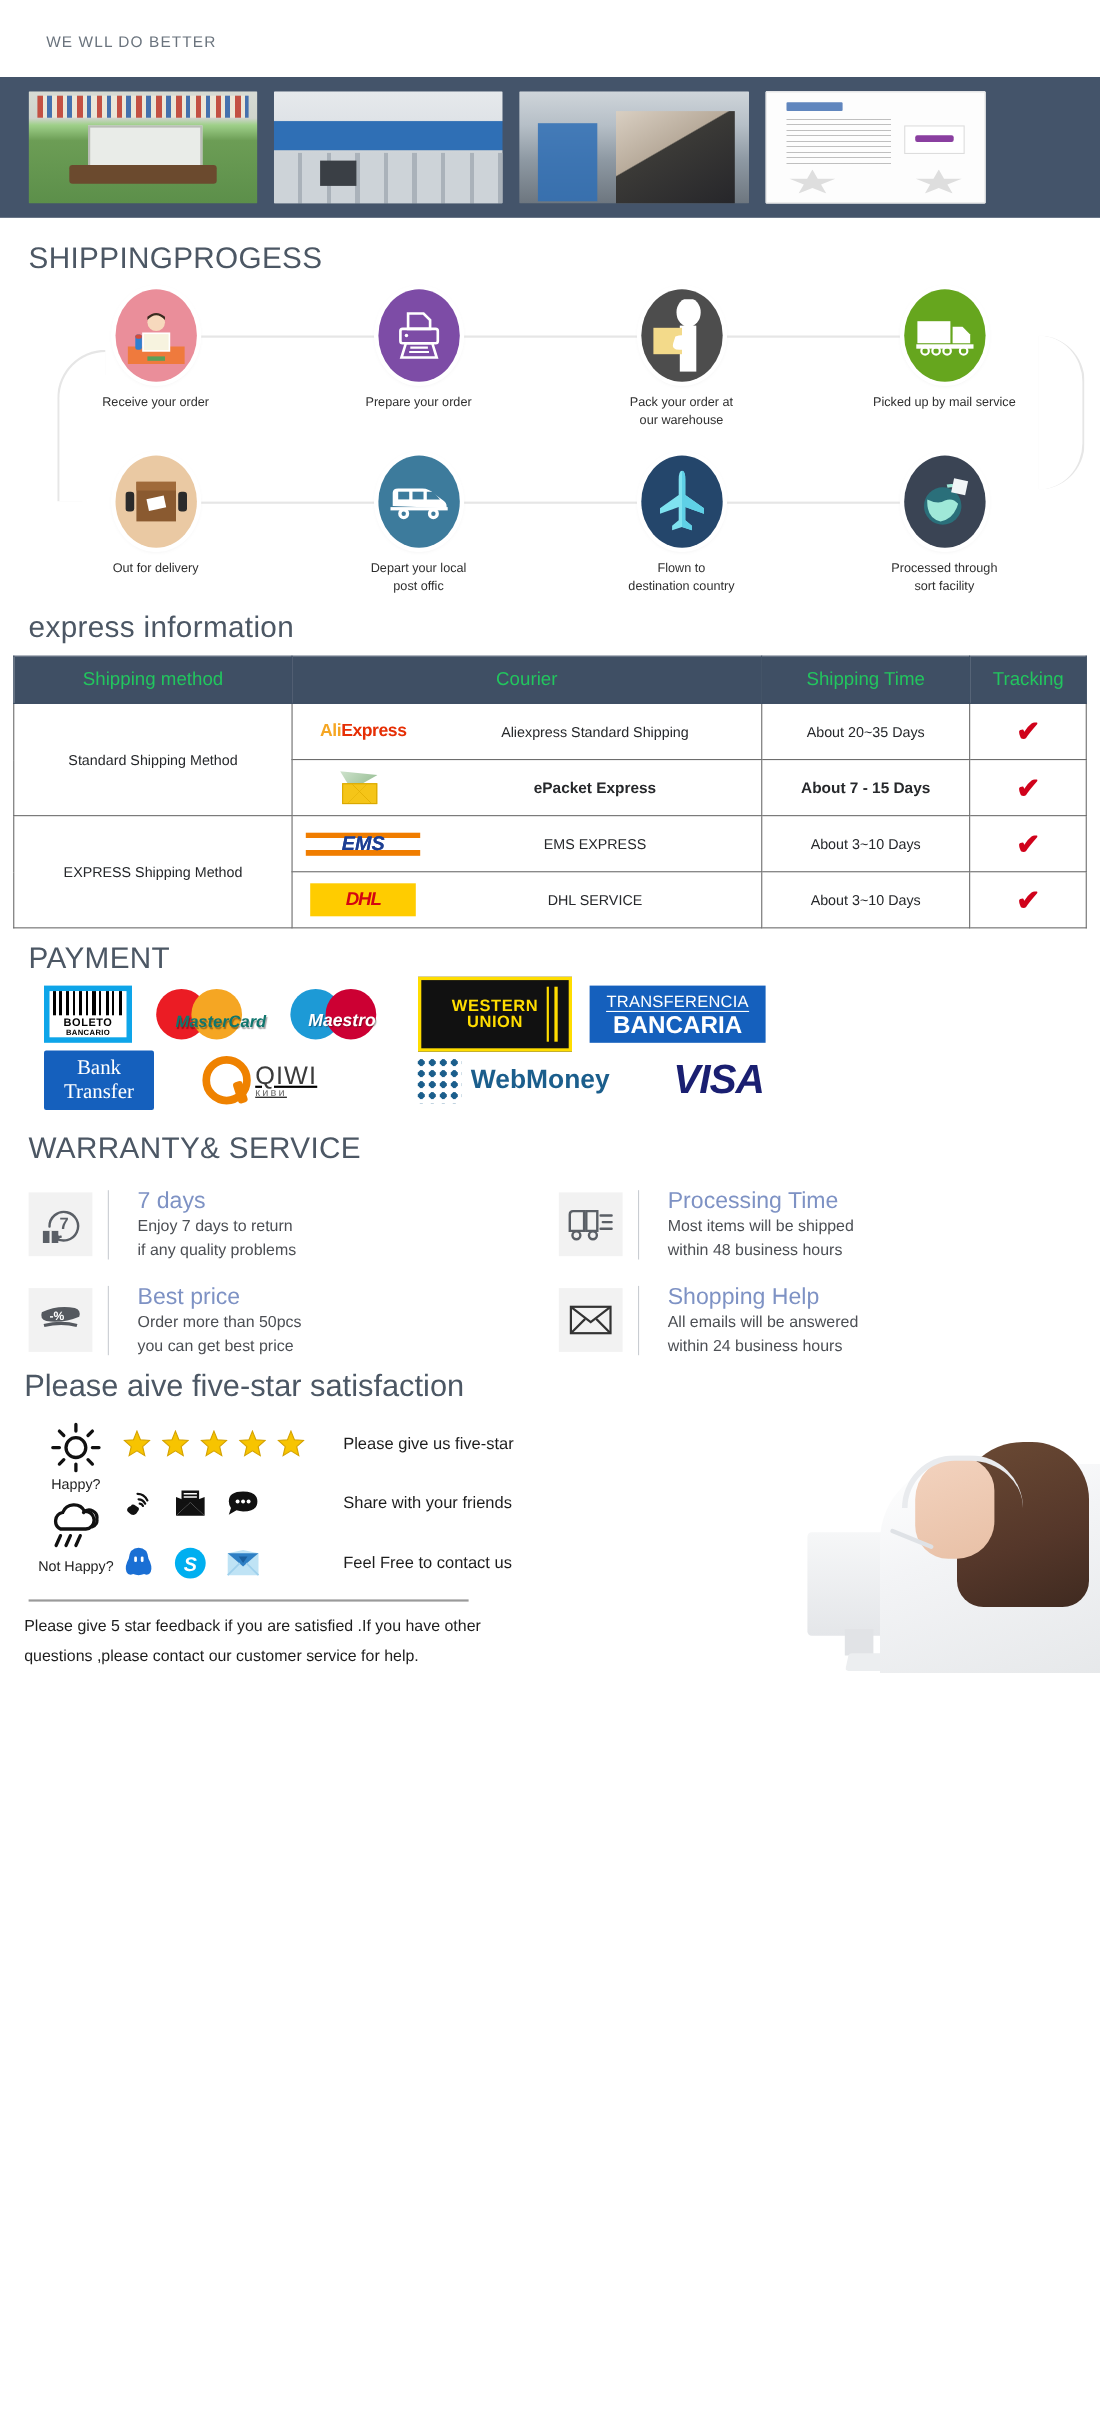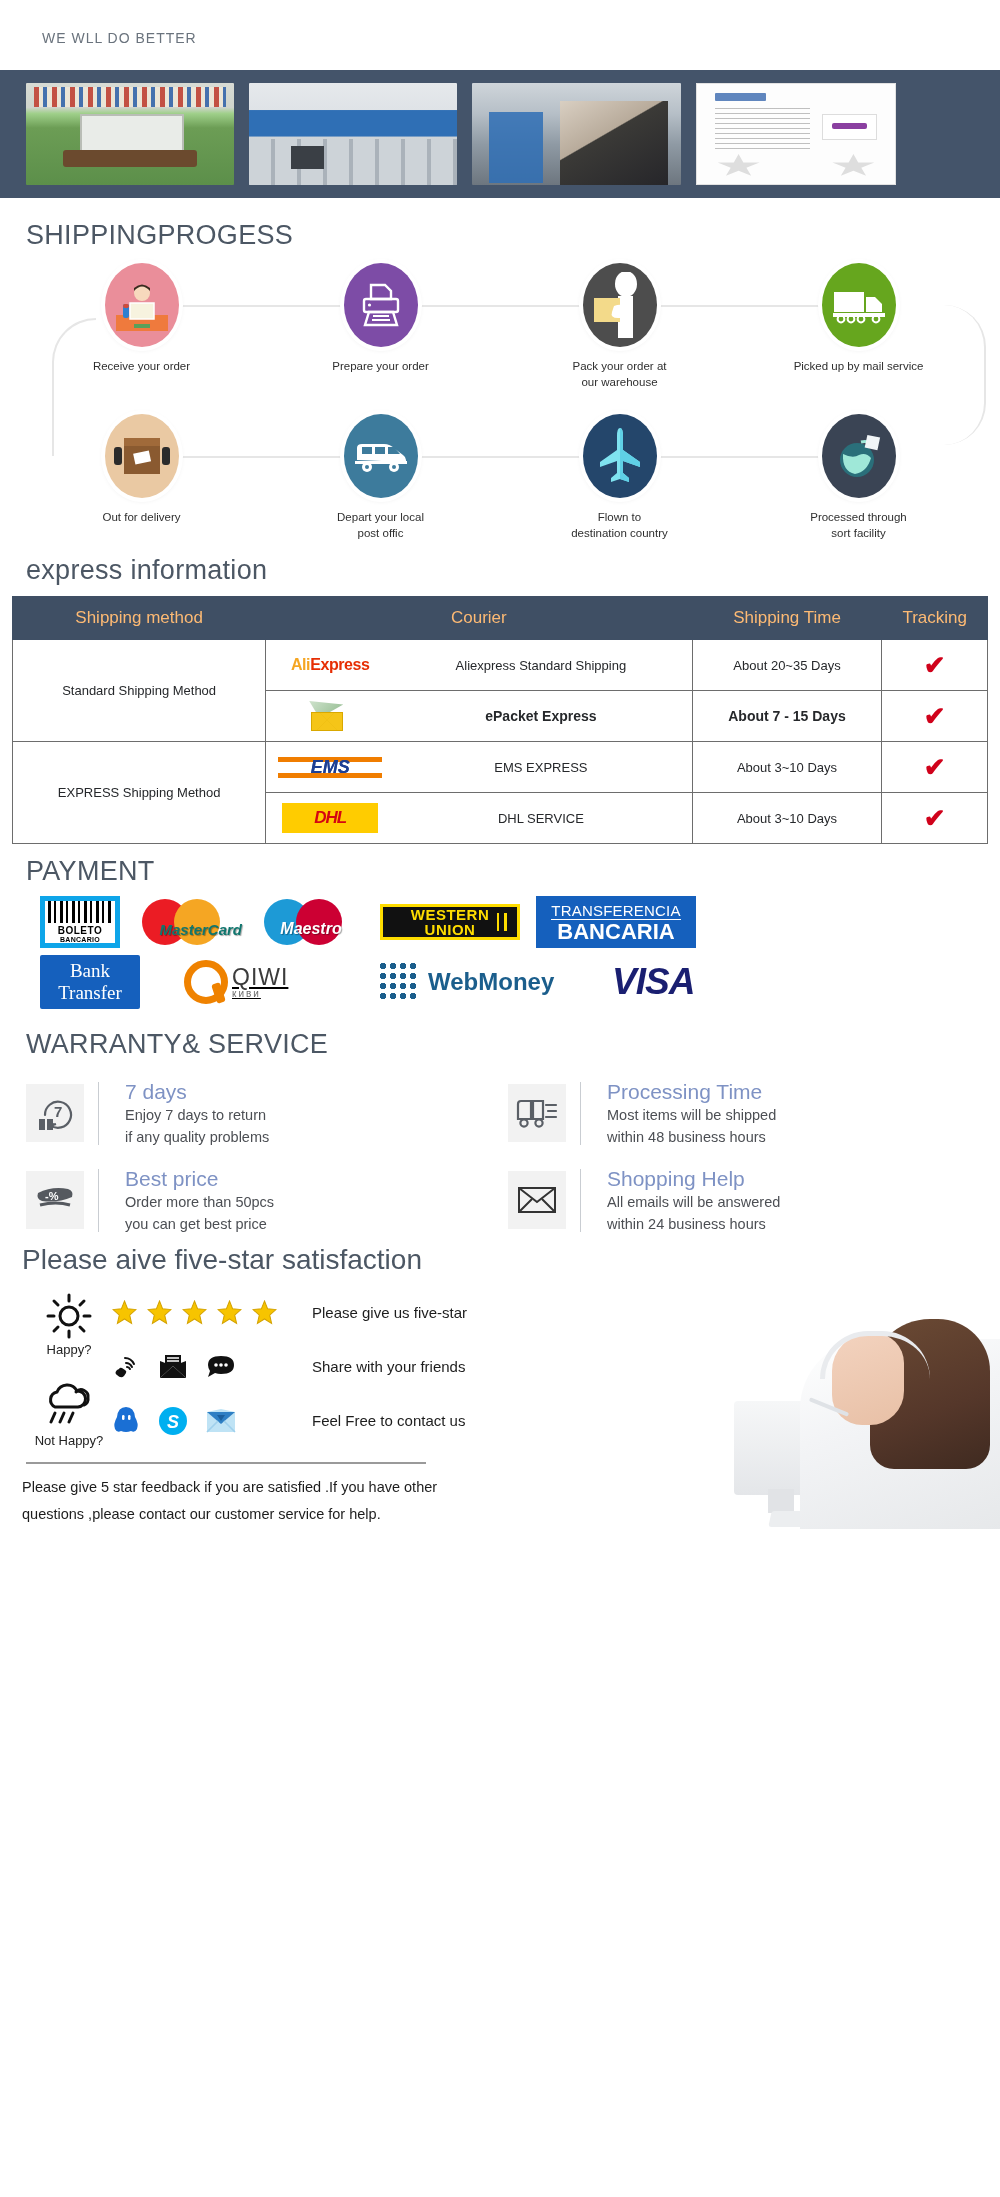--- a/index.html
+++ b/index.html
@@ -133,21 +133,21 @@
 
   .circ svg { display:block; }
 
   
   .table-wrap { padding: 0 12px; margin-top: 10px; }
   table.ship-table {
     width: 100%; border-collapse: collapse;
     border: 1px solid #5b5b5b; table-layout: fixed;
   }
   table.ship-table th {
-    background: #3f4f64; color: #fdba74; font-weight: 400;
+    background: #3f4f64; color: #22c55e; font-weight: 400;
     font-size: 17px; padding: 11px 4px; border: 1px solid #3f4f64;
   }
   table.ship-table td {
     border: 1px solid #6d6d6d; font-size: 13px; color: #26282b;
     text-align: center; padding: 10px 6px; background:#fff;
   }
   td.method-cell { font-size: 12.5px; }
   .courier-cell { display:flex; align-items:center; gap:14px; padding-left:6px; }
   .courier-logo { width: 104px; flex: 0 0 104px; height: 30px;
     display:flex; align-items:center; justify-content:center; }
@@ -197,21 +197,21 @@
     color:#0f766e; font-size:15px; font-weight:800; font-style:italic; text-shadow:1px 1px 1px rgba(0,0,0,.35); }
 
   .bx-mae { width:106px; height:52px; position:relative; }
   .bx-mae .cl { position:absolute; left:6px; top:3px; width:46px; height:46px;
     border-radius:50%; background:#1d9ad6; }
   .bx-mae .cr { position:absolute; left:38px; top:3px; width:46px; height:46px;
     border-radius:50%; background:#cc0033; }
   .bx-mae .txt { position:absolute; left:0; right:0; top:24px; text-align:center;
     color:#fff; font-size:16px; font-weight:800; font-style:italic; text-shadow:1px 1px 1px rgba(0,0,0,.35); }
 
-  .bx-wu { width:140px; height:36px; background:#111; border:3px solid #ffdd00;
+  .bx-wu { width:140px; height:68px; background:#111; border:3px solid #ffdd00;
     display:flex; align-items:center; justify-content:center; position:relative; }
   .bx-wu .wtxt { color:#ffdd00; font-weight:800; font-size:15px; line-height:1.0;
     text-align:center; letter-spacing:.5px; }
   .bx-wu .bar { position:absolute; right:10px; top:6px; bottom:6px; width:3px; background:#ffdd00; }
   .bx-wu .bar2 { position:absolute; right:18px; top:6px; bottom:6px; width:2px; background:#ffdd00; }
 
   .bx-tb { width:160px; height:52px; background:#1560bd; color:#fff;
     display:flex; flex-direction:column; align-items:center; justify-content:center; }
   .bx-tb .l1 { font-size:15px; letter-spacing:.2px; border-bottom:1px solid #fff; }
   .bx-tb .l2 { font-size:22px; font-weight:700; line-height:1; margin-top:1px;}
@@ -248,21 +248,21 @@
     display:flex; align-items:center; justify-content:center; color:#5a5f66; }
   .warr-divider { width:1px; background:#c9cdd2; align-self:stretch; margin: 4px 0; }
   .warr-txt { padding-left:12px; }
   .warr-h { font-size:21px; color:#7e92c4; font-weight:300; line-height:1.3; }
   .warr-p { font-size:14.5px; color:#4c4f54; line-height:1.5; white-space:pre-line; }
 
   
   .five-wrap { position:relative; padding: 8px 0 0 0; }
   .five-title { font-size:28px; font-weight:300; color:#4c5764; padding-left:22px; }
   .five-body { display:flex; padding: 12px 0 0 26px; position:relative; z-index:2; }
-  .mood-col { width:86px; display:flex; flex-direction:column; gap:24px; padding-top:4px; }
+  .mood-col { width:86px; display:flex; flex-direction:column; gap:7px; padding-top:4px; }
   .mood { display:flex; flex-direction:column; align-items:center; }
   .mood-label { font-size:13px; color:#222; margin-top:2px; }
   .rows-col { display:flex; flex-direction:column; gap:16px; padding-top:6px; }
   .srow { display:flex; align-items:center; gap:10px; height:38px; }
   .srow .icons { display:flex; align-items:center; gap:10px; width:190px; }
   .srow .stext { font-size:15px; color:#1d1d1d; }
   .star { width:25px; height:25px; color:#f7c400; }
   .hr-line { height:2px; background:#9a9a9a; margin: 14px 0 0 26px; width: 400px; }
   .foot-text { font-size:14.5px; color:#1d1d1d; line-height:1.9;
     padding: 10px 0 0 22px; white-space:pre-line; }

